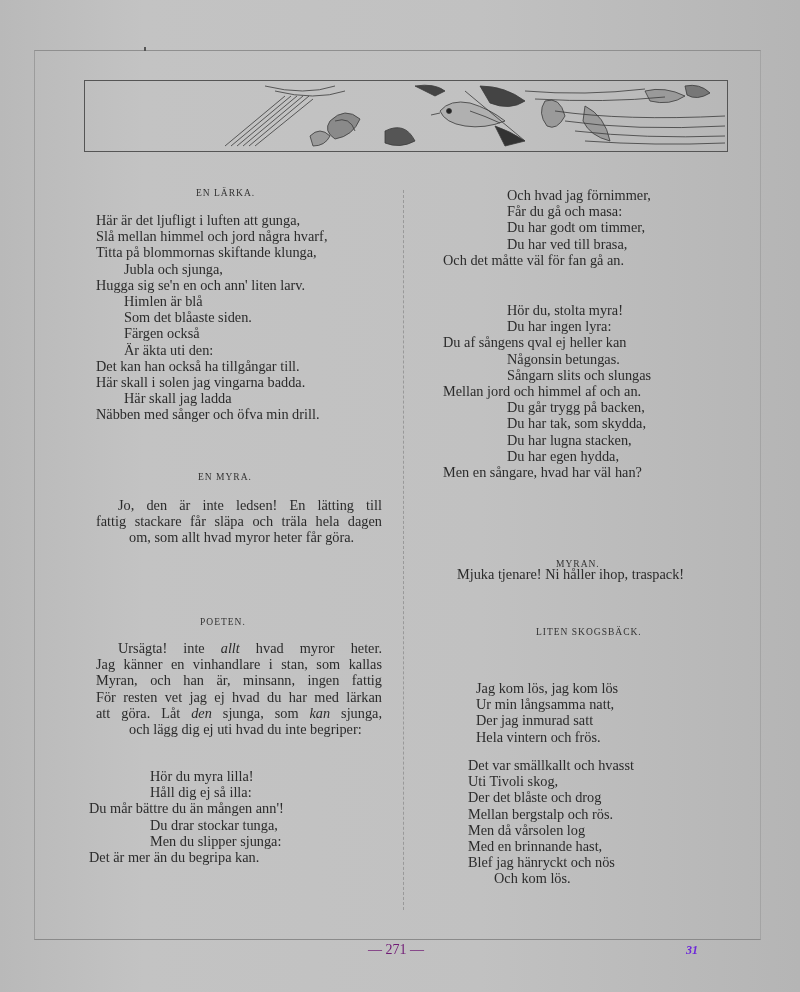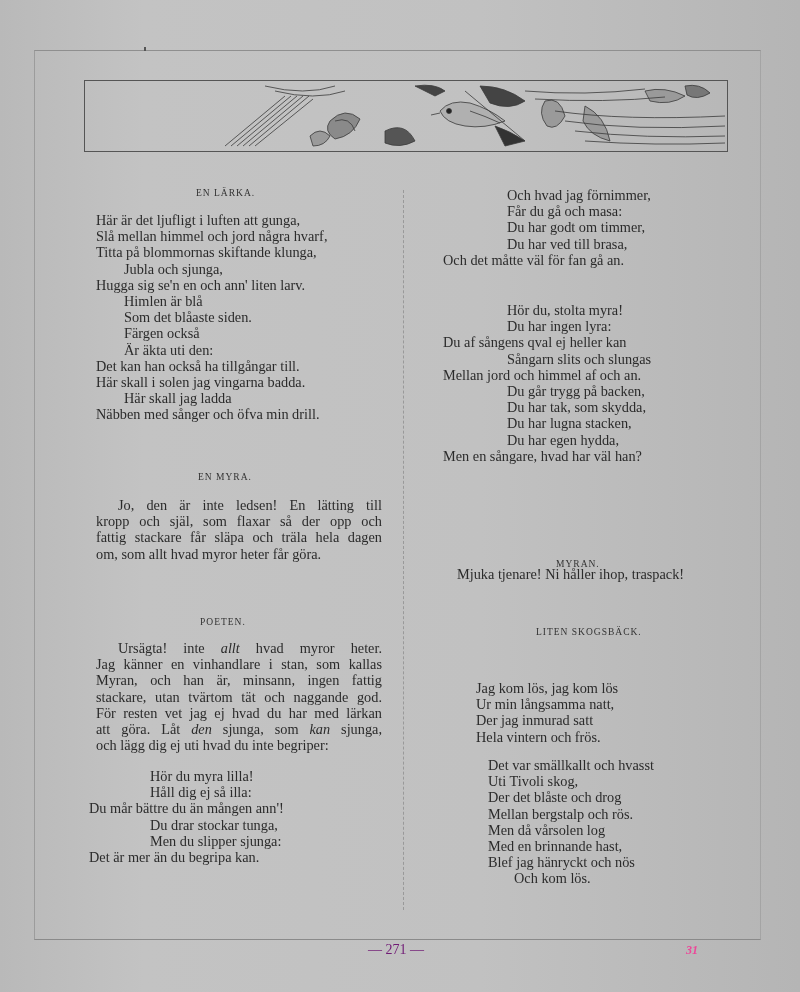--- a/index.html
+++ b/index.html
@@ -27,24 +27,24 @@
   }
   .heading {
     position: absolute; font-size: 9.5px; letter-spacing: 1px; color: #333;
     text-transform: uppercase;
   }
   .lines { position: absolute; font-size: 14.3px; line-height: 16.2px; }
   .lines div { white-space: nowrap; }
   .ind1 { padding-left: 28px; }
   .para { position: absolute; font-size: 14.3px; line-height: 16.2px; text-align: justify; }
   .para span.line { display: block; text-align-last: justify; white-space: nowrap; }
-  .para span.line.last { text-align-last: left; }
+  .para span.line.last { text-align-last: left; margin-left: 33px; }
   i { font-style: italic; }
   .footer-page { position: absolute; left: 368px; top: 942px; font-size: 14px; color: #701a75; }
-  .footer-num { position: absolute; left: 686px; top: 943px; font-size: 12px; font-style: italic; font-weight: bold; color: #ec4899; }
+  .footer-num { position: absolute; left: 686px; top: 943px; font-size: 12px; font-style: italic; font-weight: bold; color: #6d28d9; }
   .speck { position: absolute; left: 144px; top: 47px; width: 2px; height: 4px; background: #555; }
 </style>
 </head>
 <body>
 
 <div class="frame"></div>
 <div class="speck"></div>
 
 <div class="banner">
   <svg width="642" height="70" viewBox="0 0 642 70">
@@ -94,31 +94,29 @@
   <div class="ind1">Är äkta uti den:</div>
   <div>Det kan han också ha tillgångar till.</div>
   <div>Här skall i solen jag vingarna badda.</div>
   <div class="ind1">Här skall jag ladda</div>
   <div>Näbben med sånger och öfva min drill.</div>
 </div>
 
 <div class="heading" style="left:198px; top:472px;">EN MYRA.</div>
 <div class="para" style="left:96px; top:497px; width:286px;">
   <span class="line" style="padding-left:22px;">Jo, den är inte ledsen! En lätting till</span>
-  <span class="line">kropp och själ, som flaxar så der opp och</span>
   <span class="line">fattig stackare får släpa och träla hela dagen</span>
   <span class="line last">om, som allt hvad myror heter får göra.</span>
 </div>
 
 <div class="heading" style="left:200px; top:617px;">POETEN.</div>
 <div class="para" style="left:96px; top:640px; width:286px;">
   <span class="line" style="padding-left:22px;"><span>Ursägta! inte </span><i>allt</i><span> hvad myror heter.</span></span>
   <span class="line">Jag känner en vinhandlare i stan, som kallas</span>
   <span class="line">Myran, och han är, minsann, ingen fattig</span>
-  <span class="line">stackare, utan tvärtom tät och naggande god.</span>
   <span class="line">För resten vet jag ej hvad du har med lärkan</span>
   <span class="line"><span>att göra. Låt </span><i>den</i><span> sjunga, som </span><i>kan</i><span> sjunga,</span></span>
   <span class="line last">och lägg dig ej uti hvad du inte begriper:</span>
 </div>
 
 <div class="lines" style="left:89px; top:768px;">
   <div style="padding-left:61px;">Hör du myra lilla!</div>
   <div style="padding-left:61px;">Håll dig ej så illa:</div>
   <div>Du mår bättre du än mången ann'!</div>
   <div style="padding-left:61px;">Du drar stockar tunga,</div>
@@ -131,20 +129,21 @@
   <div style="padding-left:64px;">Får du gå och masa:</div>
   <div style="padding-left:64px;">Du har godt om timmer,</div>
   <div style="padding-left:64px;">Du har ved till brasa,</div>
   <div>Och det måtte väl för fan gå an.</div>
 </div>
 
 <div class="lines" style="left:443px; top:302px;">
   <div style="padding-left:64px;">Hör du, stolta myra!</div>
   <div style="padding-left:64px;">Du har ingen lyra:</div>
   <div>Du af sångens qval ej heller kan</div>
+  <div style="padding-left:64px;">Någonsin betungas.</div>
   <div style="padding-left:64px;">Sångarn slits och slungas</div>
   <div>Mellan jord och himmel af och an.</div>
   <div style="padding-left:64px;">Du går trygg på backen,</div>
   <div style="padding-left:64px;">Du har tak, som skydda,</div>
   <div style="padding-left:64px;">Du har lugna stacken,</div>
   <div style="padding-left:64px;">Du har egen hydda,</div>
   <div>Men en sångare, hvad har väl han?</div>
 </div>
 
 <div class="heading" style="left:556px; top:535px;margin-top:24px;">MYRAN.</div>
@@ -152,21 +151,21 @@
   <div>Mjuka tjenare! Ni håller ihop, traspack!</div>
 </div>
 
 <div class="heading" style="left:536px; top:627px;">LITEN SKOGSBÄCK.</div>
 <div class="lines" style="left:476px; top:680px;">
   <div>Jag kom lös, jag kom lös</div>
   <div>Ur min långsamma natt,</div>
   <div>Der jag inmurad satt</div>
   <div>Hela vintern och frös.</div>
 </div>
-<div class="lines" style="left:488px; top:757px;">
+<div class="lines" style="left:468px; top:757px;">
   <div>Det var smällkallt och hvasst</div>
   <div>Uti Tivoli skog,</div>
   <div>Der det blåste och drog</div>
   <div>Mellan bergstalp och rös.</div>
   <div>Men då vårsolen log</div>
   <div>Med en brinnande hast,</div>
   <div>Blef jag hänryckt och nös</div>
   <div style="padding-left:26px;">Och kom lös.</div>
 </div>
 

